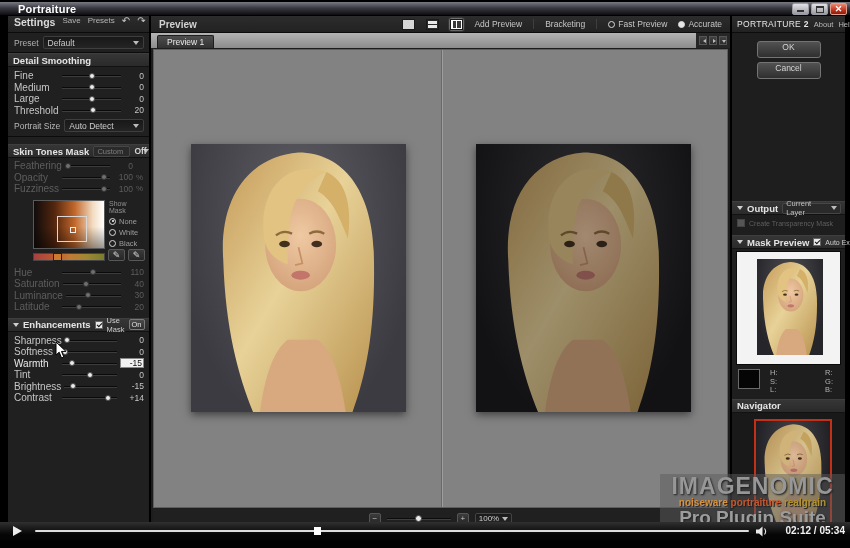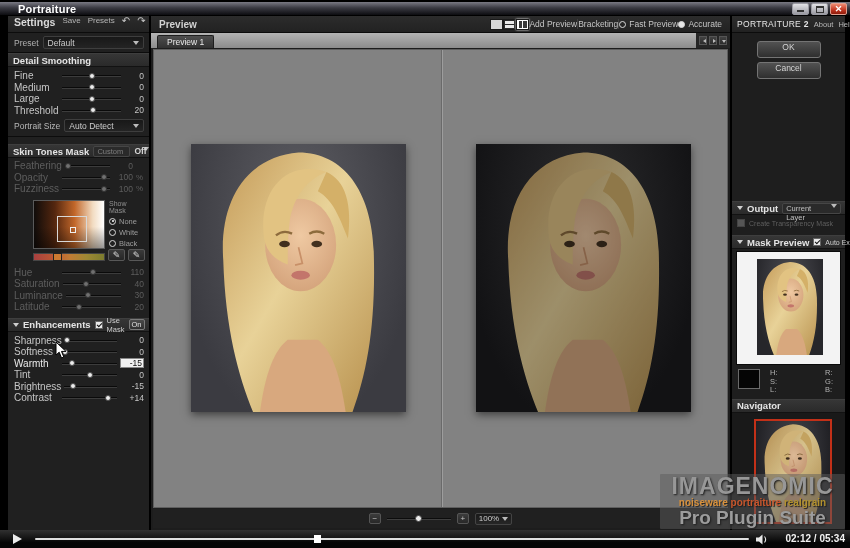--- a/index.html
+++ b/index.html
@@ -55,21 +55,21 @@
   .sunit{flex:0 0 8px;font-size:8px;color:#9c9c9c}
   .dim .slbl,.dim .sval,.dim .sunit{color:#5d5d5d}
   .dim .shandle{background:#707070;border-color:#333}
   .val-input{flex:0 0 24px;height:10px;background:#f2f2f2;border:1px solid #888;color:#111;font-size:8.5px;
     text-align:right;line-height:9px;padding-right:1px}
 
   .ps-row{display:flex;align-items:center;gap:4px;padding:3px 5px 4px 6px;border-bottom:1px solid #0c0c0c}
   .ps-row .lbl{font-size:8.5px;color:#b8b8b8;white-space:nowrap}
 
   .mini-dd{height:11px;border:1px solid #464646;background:#2a2a2a;color:#7e7e7e;font-size:7.5px;
-    display:flex;gap:20px;padding:0 3px;border-radius:2px}
+    display:flex;align-items:center;gap:20px;padding:0 3px;border-radius:2px}
   .off-lbl{font-size:8.5px;font-weight:bold;color:#d6d6d6}
 
   
   .picker{position:relative;height:66px;margin-top:4px}
   .grad-box{position:absolute;left:25px;top:1px;width:72px;height:49px;border:1px solid #5a5a5a;
     background:linear-gradient(to top, rgba(0,0,0,.4), rgba(0,0,0,0) 45%),
                linear-gradient(to right,#100c0a,#55270f 30%,#c2672a 58%,#f2dcc2 84%,#ffffff)}
   .sel-rect{position:absolute;left:23px;top:15px;width:30px;height:26px;border:1px solid #d8d8d8}
   .sel-rect::after{content:"";position:absolute;left:12px;top:10px;width:4px;height:4px;border:1px solid #eee}
   .showmask{position:absolute;left:101px;top:1px;right:16px}
@@ -88,21 +88,21 @@
   
   .chk{width:8px;height:8px;background:#e9e9e9;border:1px solid #666;position:relative;flex:0 0 auto}
   .chk.checked::after{content:"";position:absolute;left:1px;top:1px;width:4px;height:2px;
     border-left:1.5px solid #111;border-bottom:1.5px solid #111;transform:rotate(-45deg)}
   .chk.dimchk{background:#555;border-color:#444}
   .on-badge{font-size:7.5px;color:#e0e0e0;border:1px solid #7a7a7a;border-radius:2px;padding:0 2px;
     background:linear-gradient(#4a4a4a,#303030);line-height:9px}
   .usemask-lbl{font-size:7.5px;color:#cfcfcf}
 
   
-  .pv-header{height:17px;display:flex;align-items:center;padding:0 8px;gap:0;
+  .pv-header{height:17px;display:flex;align-items:center;padding:0 8px;gap:11px;
     background:linear-gradient(#2c2c2c,#222);border-bottom:1px solid #0c0c0c}
   .pv-title{font-size:10px;font-weight:bold;color:#d2d2d2;margin-right:auto}
   .lico{width:13px;height:11px;border:1px solid #1a1a1a;background:#d6d6d6;position:relative;flex:0 0 auto}
   .lico.rows{background:#2a2a2a}
   .lico.rows::before,.lico.rows::after{content:"";position:absolute;left:1px;right:1px;height:3px;background:#e8e8e8}
   .lico.rows::before{top:1px}.lico.rows::after{bottom:1px}
   .lico.cols{background:#fff;box-shadow:0 0 2px #fff}
   .lico.cols::before,.lico.cols::after{content:"";position:absolute;top:1px;bottom:1px;width:3.5px;background:#3a3a3a}
   .lico.cols::before{left:1.5px}.lico.cols::after{right:1.5px}
   .pv-tool{font-size:8.5px;color:#c6c6c6;white-space:nowrap}
@@ -166,21 +166,21 @@
 
   
   .wm{position:absolute;left:660px;top:474px;width:185px;z-index:6;text-align:center;
     background:rgba(92,92,92,.5);padding:2px 0 2px;border-radius:1px}
   .wm-brand{font-size:23px;font-weight:bold;color:#979797;line-height:21px;letter-spacing:1px;text-shadow:1px 1px 2px #1d1d1d}
   .wm-products{font-size:10px;font-weight:bold;line-height:10px;margin-top:1px;text-shadow:1px 1px 1px #1d1d1d;white-space:nowrap}
   .wm-products .p0{color:#d8913c}.wm-products .p1{color:#c8562c}.wm-products .p2{color:#b2912e}
   .wm-suite{font-size:19px;font-weight:bold;color:#9c9c9c;line-height:19px;text-shadow:1px 1px 2px #1d1d1d}
 
   
-  .playerbar{position:absolute;left:0;right:0;bottom:0;height:18px;background:linear-gradient(#303030,#050505 70%);z-index:7}
+  .playerbar{position:absolute;left:0;right:0;bottom:8px;height:18px;background:linear-gradient(#303030,#050505 70%);z-index:7}
   .play-btn{position:absolute;left:13px;top:4px;width:0;height:0;
     border-left:9px solid #ececec;border-top:5px solid transparent;border-bottom:5px solid transparent}
   .ptrack{position:absolute;left:35px;top:8px;width:714px;height:2px;background:#dedede;border-radius:1px}
   .phandle{position:absolute;top:-3px;width:7px;height:8px;background:#fff;margin-left:-3px}
   .speaker{position:absolute;left:756px;top:4px}
   .ptime{position:absolute;right:5px;top:3px;color:#f2f2f2;font-size:10px;font-weight:bold;white-space:nowrap}
 
   
   .cursor{position:absolute;left:55px;top:341px;z-index:9}
 </style>

